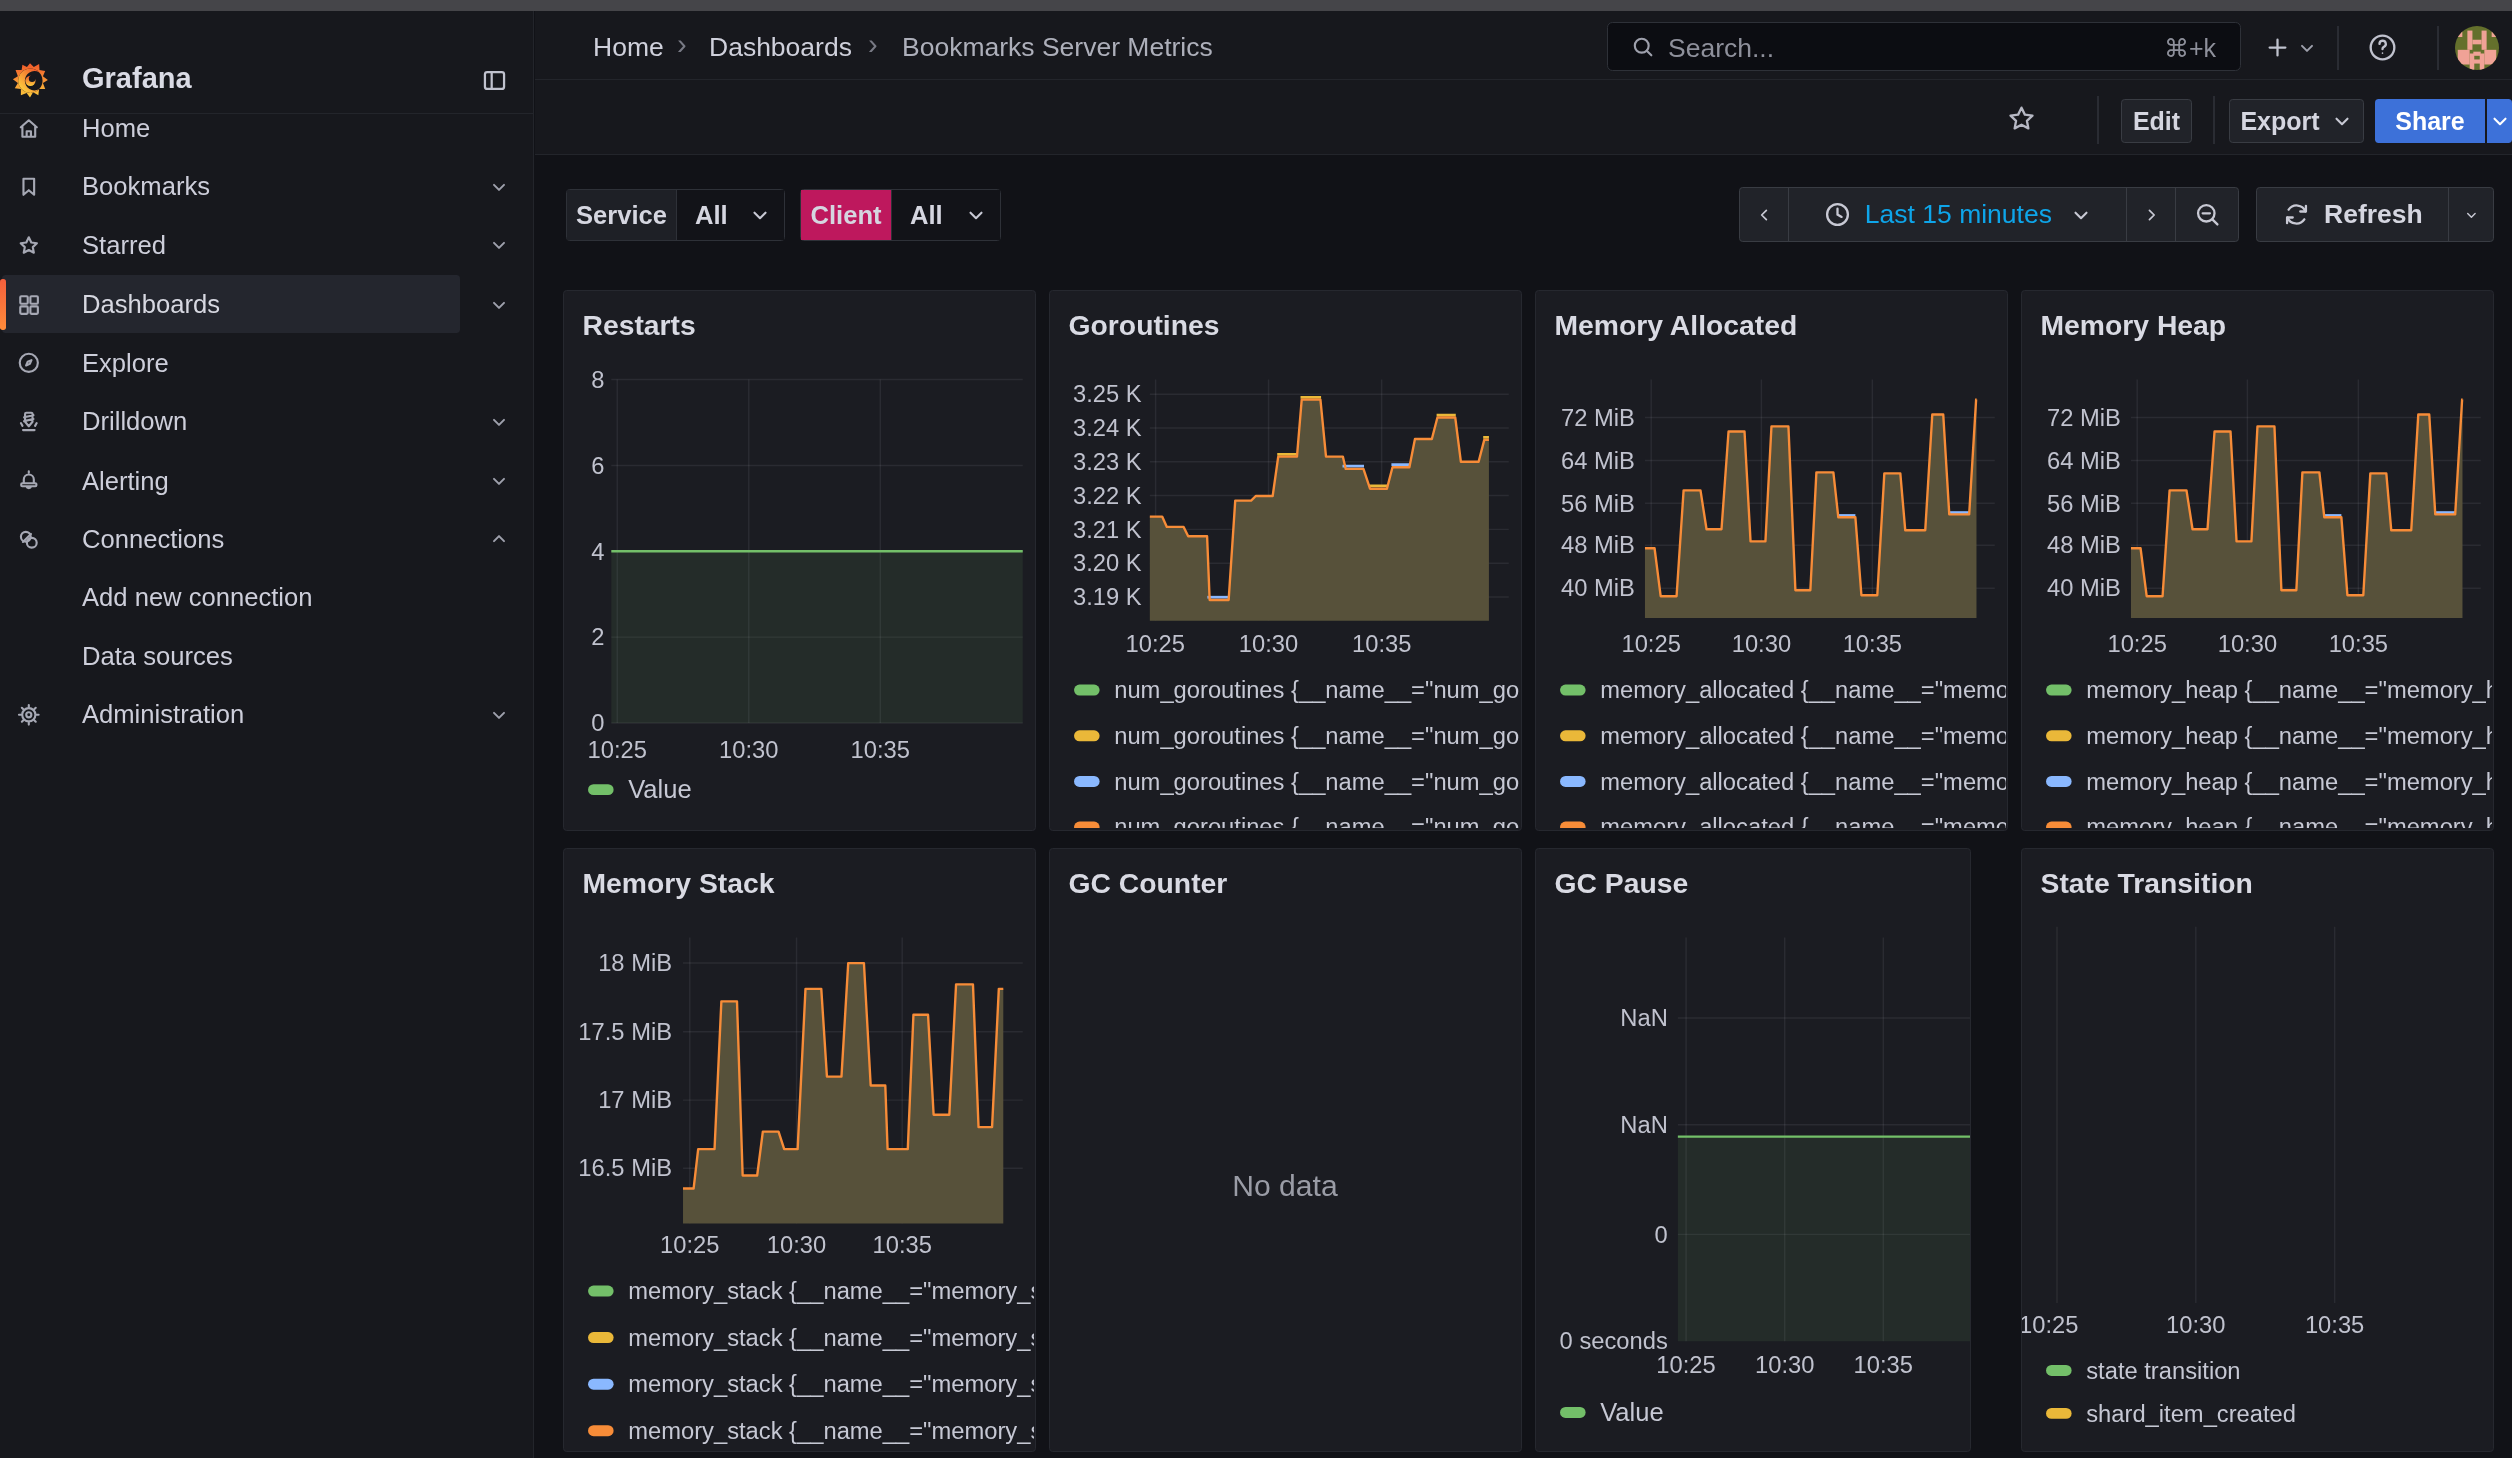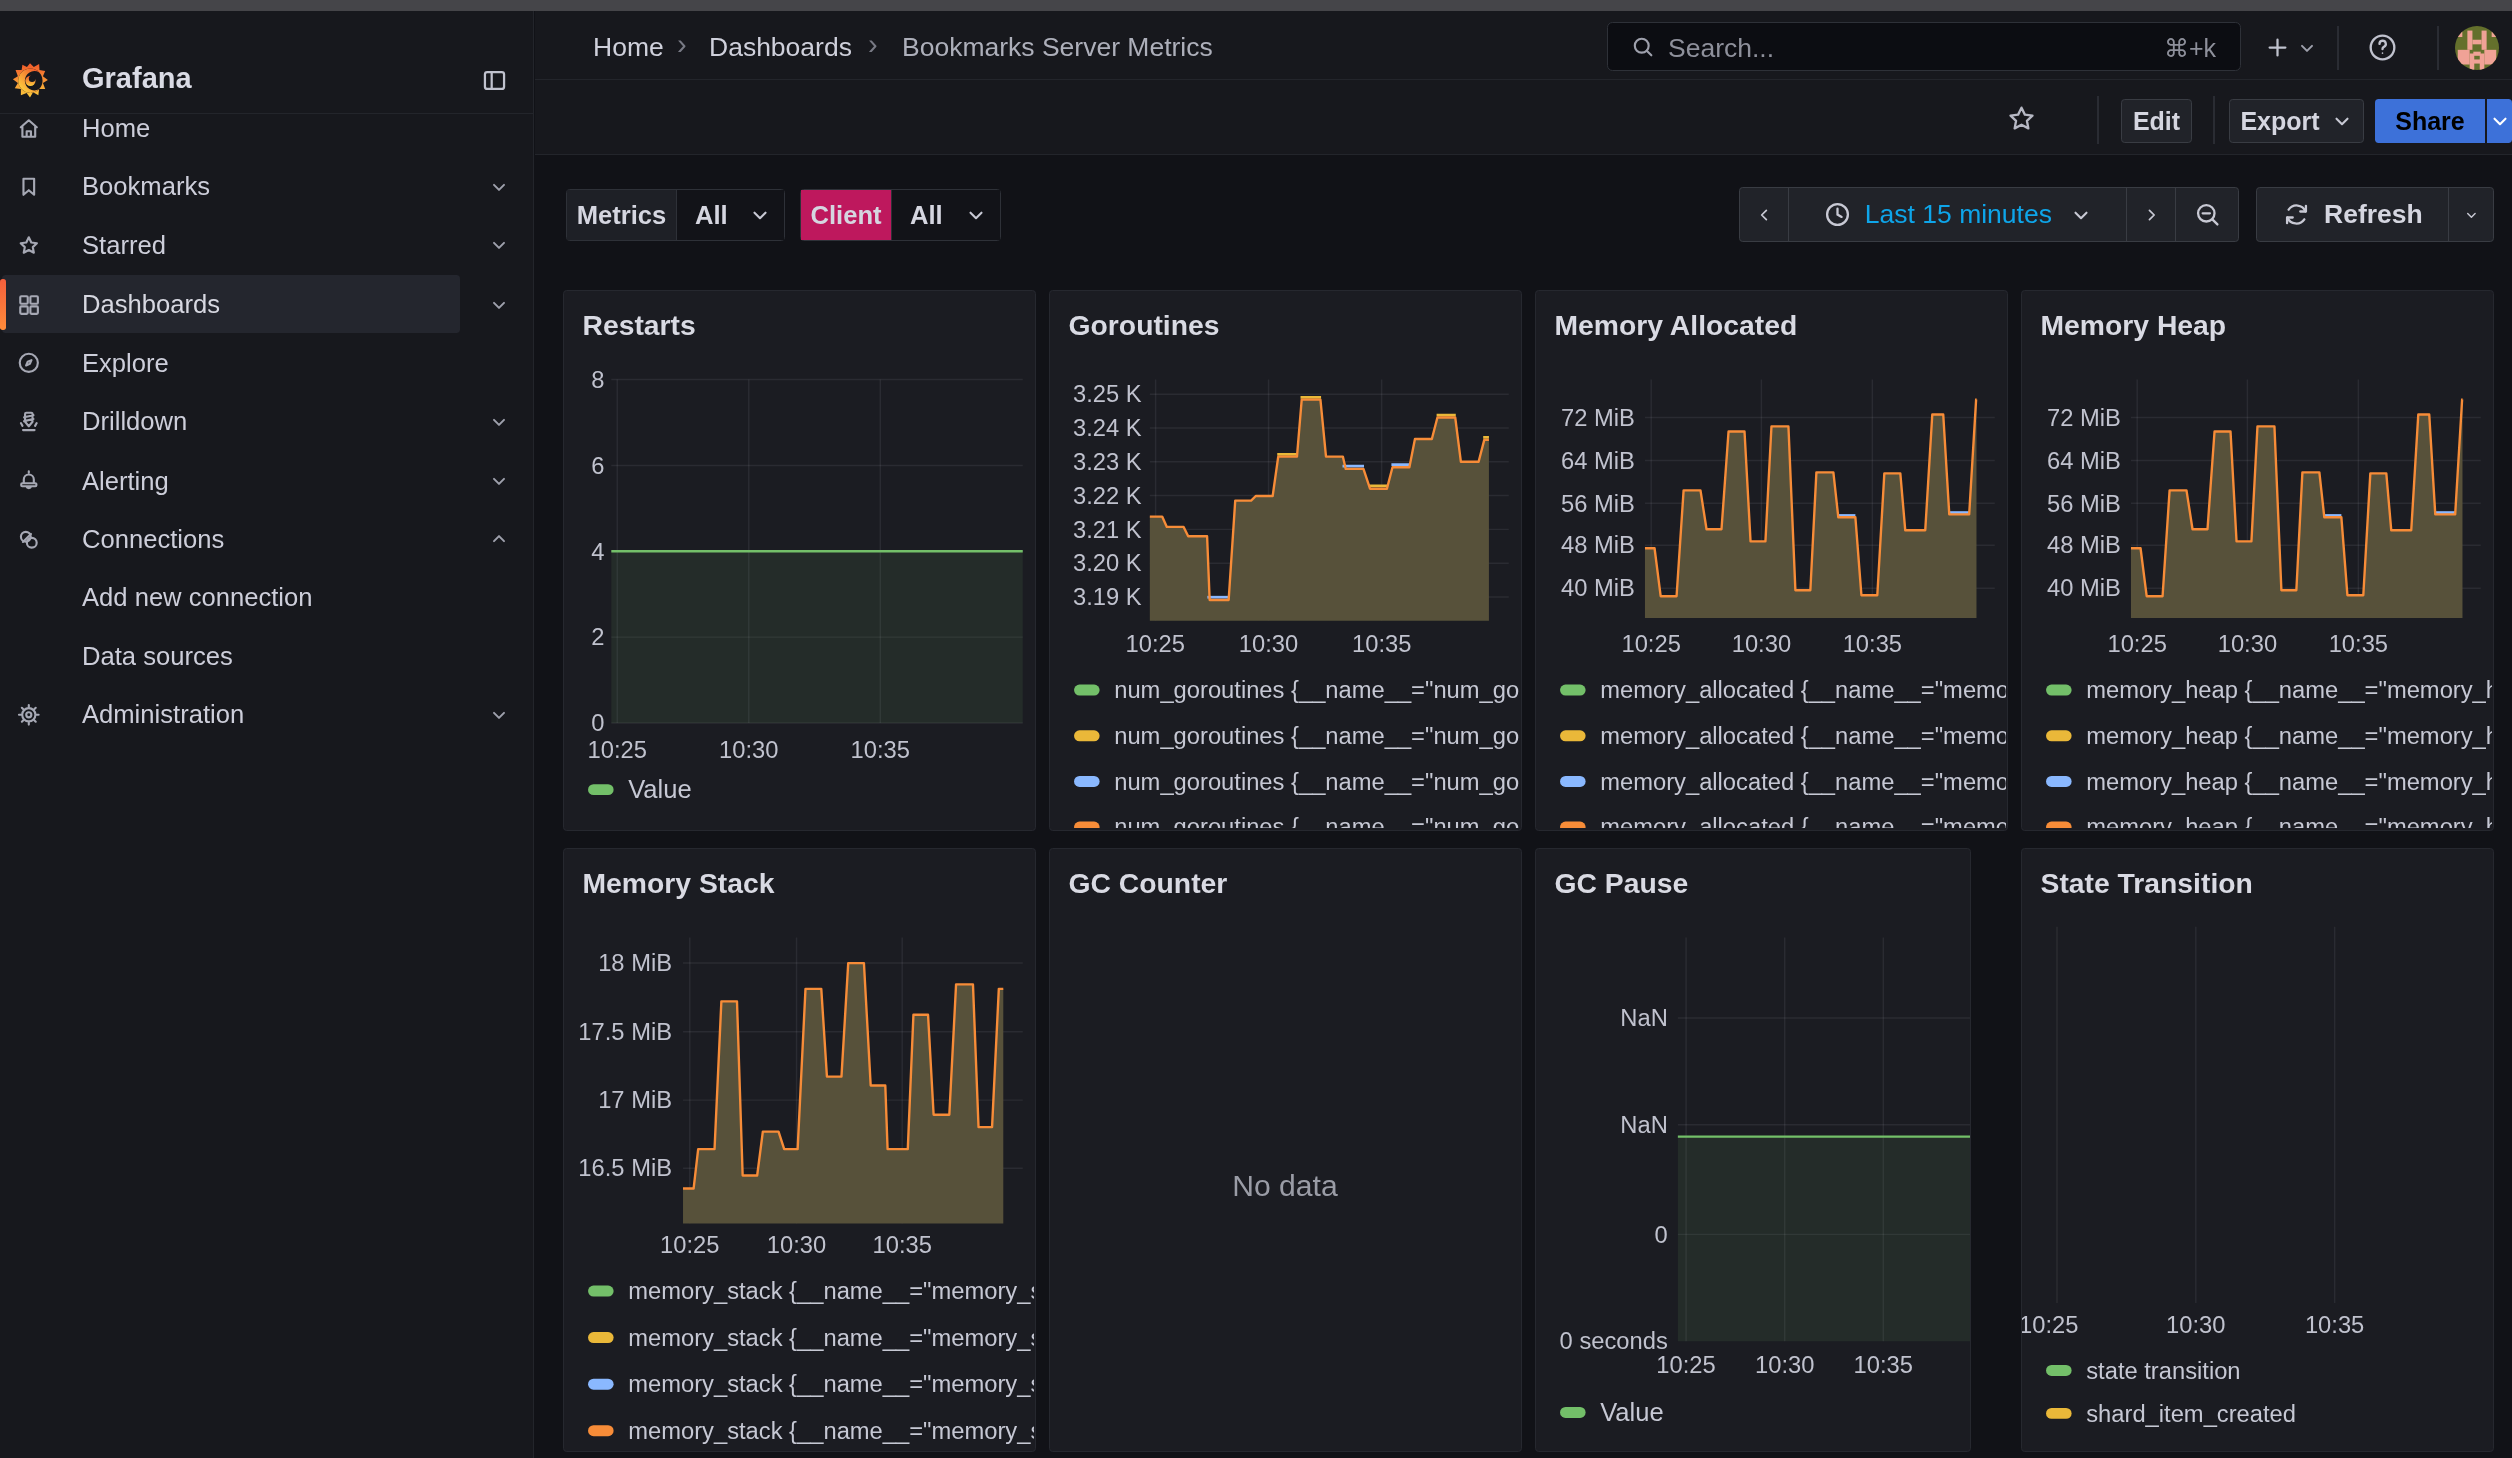--- a/index.html
+++ b/index.html
@@ -8,21 +8,21 @@
 .sidebar { position:absolute; left:0; top:11px; width:534px; bottom:0; background:#17181D;
   border-right:1.8px solid #23252B; }
 .sbhead { position:absolute; left:0; top:0; width:100%; height:69px; border-bottom:1.8px solid #23252B;margin-top:34px; }
 .main { position:absolute; left:535px; top:11px; right:0; bottom:0; background:#111217; }
 .hrow { position:absolute; left:535px; right:0; background:#17181D; border-bottom:1.8px solid #23252B; }
 .bc { position:absolute; top:21px; font-size:26.5px; }
 .bcsep { position:absolute; top:17.4px; font-size:29px; color:#787A85; }
 .btn { position:absolute; height:44px; background:#212329; border:1.8px solid #393C43;
   border-radius:3.7px; color:#D5D6E0; font-size:25px; font-weight:600; display:flex;
   align-items:center; justify-content:center;text-align:center; }
-.btn.blue { background:#3D71D9; border:none; color:#000000; }
+.btn.blue { background:#3D71D9; border:none; color:#ffffff; }
 .tpgroup { position:absolute; top:187px; height:55px; display:flex; background:#212329;
   border:1.8px solid #393C43; border-radius:3.7px; }
 .tpseg { display:flex; align-items:center; justify-content:center; border-right:1.8px solid #393C43; padding:0 14.6px; }
 .panel { position:absolute; background:#1B1C22; border:1.8px solid #26282F;
   border-radius:3.7px; overflow:hidden; }
 </style></head>
 <body>
 <div class="strip"></div>
 <div class="sidebar">
   <div class="sbhead">
@@ -188,21 +188,21 @@
       </span></div>
  <div class="btn blue" style="left:1840px;top:19px;width:110px;border-radius:3.7px 0 0 3.7px">Share</div>
  <div class="btn blue" style="left:1952px;top:19px;width:25px;border-radius:0 3.7px 3.7px 0;padding:0">
       <svg width="22" height="22" viewBox="0 0 24 24" fill="none" stroke="#fff" stroke-width="2.3" stroke-linecap="round" stroke-linejoin="round">
         <path d="M6 9.5 l6 6 6-6"></path>
       </svg>
     </div>
 </div>
 
 <div style="position:absolute;left:566px;top:189px;width:219px;height:52px;border:1.8px solid #2E3138;border-radius:3.7px;box-sizing:border-box;display:flex">
-  <div style="width:110px;background:#1E2026;display:flex;align-items:center;justify-content:center;font-size:25.6px;font-weight:600;color:#D5D6E0;border-right:1.8px solid #2E3138">Metrics</div>
+  <div style="width:110px;background:#1E2026;display:flex;align-items:center;justify-content:center;font-size:25.6px;font-weight:600;color:#D5D6E0;border-right:1.8px solid #2E3138">Service</div>
   <div style="flex:1;background:#121318;display:flex;align-items:center;padding:0 12.8px 0 18px;font-size:25.6px;font-weight:600;color:#D5D6E0">All<span style="margin-left:auto;display:flex">
         <svg width="22" height="22" viewBox="0 0 24 24" fill="none" stroke="#C8C9D4" stroke-width="2.3" stroke-linecap="round" stroke-linejoin="round">
           <path d="M6 9.5 l6 6 6-6"></path>
         </svg>
       </span></div>
 </div>
 <div style="position:absolute;left:800px;top:189px;width:201px;height:52px;border:1.8px solid #2E3138;border-radius:3.7px;box-sizing:border-box;display:flex">
   <div style="width:91px;background:#be185d;display:flex;align-items:center;justify-content:center;font-size:25.6px;font-weight:600;color:#D5D6E0;border-right:1.8px solid #2E3138">Client</div>
   <div style="flex:1;background:#121318;display:flex;align-items:center;padding:0 12.8px 0 18px;font-size:25.6px;font-weight:600;color:#D5D6E0">All<span style="margin-left:auto;display:flex">
         <svg width="22" height="22" viewBox="0 0 24 24" fill="none" stroke="#C8C9D4" stroke-width="2.3" stroke-linecap="round" stroke-linejoin="round">

